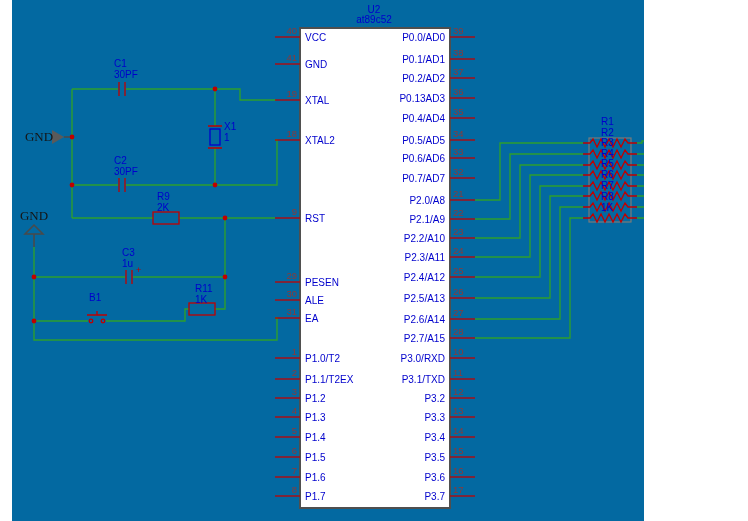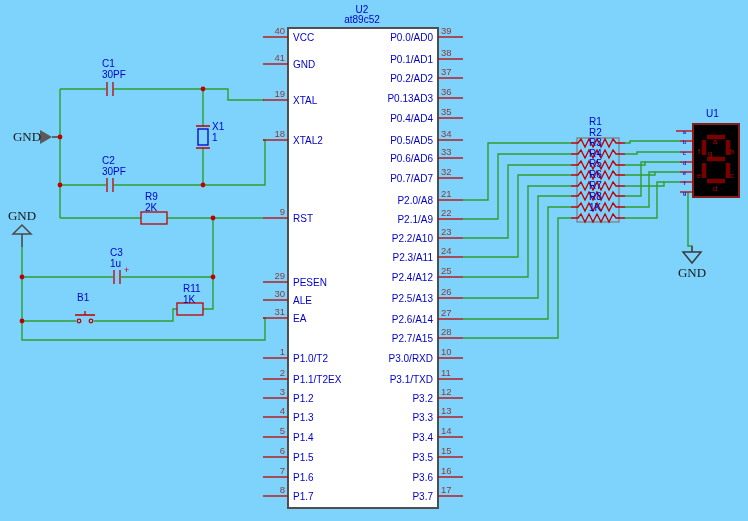--- a/index.html
+++ b/index.html
@@ -1,16 +1,16 @@
 <!DOCTYPE html>
 <html style="--wire: #2e9e2e; --comp: #c00000; --label: #0000cc; --pinnum: #8b3a3a;"><head>
 <meta charset="utf-8">
 <style>
   html,body{margin:0;padding:0;background:#ffffff;}
-  .stage{position:relative;width:748px;height:521px;background:#7dd3fc;overflow:hidden;}
+  .stage{position:relative;width:632px;height:521px;background:#0369a1;overflow:hidden;margin-left:12px;}
   svg{display:block;font-family:"Liberation Sans",sans-serif;}
   .wire{stroke:var(--wire);stroke-width:1.4;fill:none;}
   .stub{stroke:var(--comp);stroke-width:1.3;fill:none;}
   .red-shape{stroke:var(--comp);stroke-width:1.3;fill:none;}
   .dot{fill:var(--comp);stroke:none;}
   .box{stroke:#4f4f4f;stroke-width:2;fill:#ffffff;}
   .pack-box{stroke:#7a7a7a;stroke-width:1.2;fill:none;}
   .pin-name{fill:var(--label);font-size:10px;}
   .pin-num{fill:var(--pinnum);font-size:9.5px;}
   .clabel{fill:var(--label);font-size:10px;}

